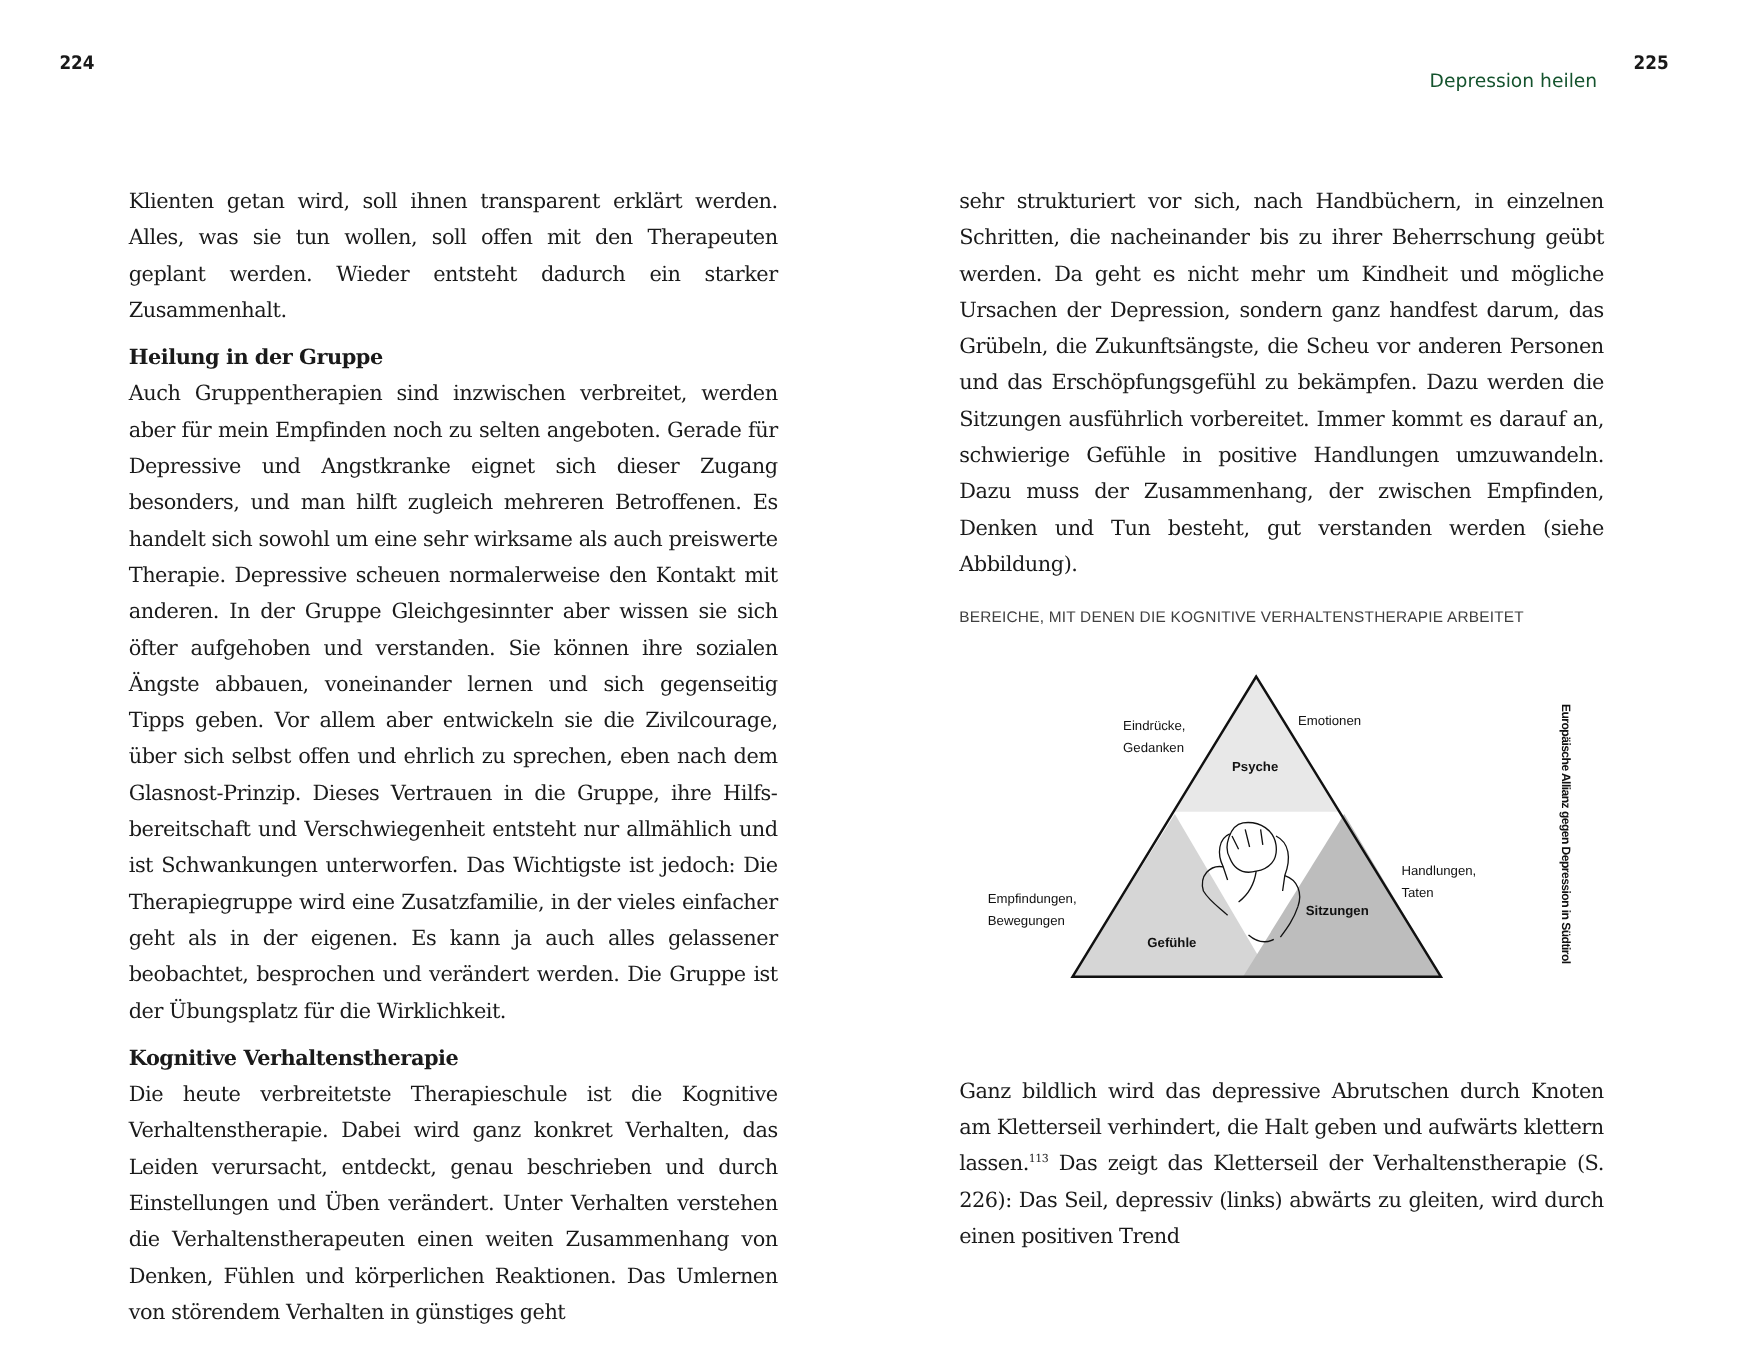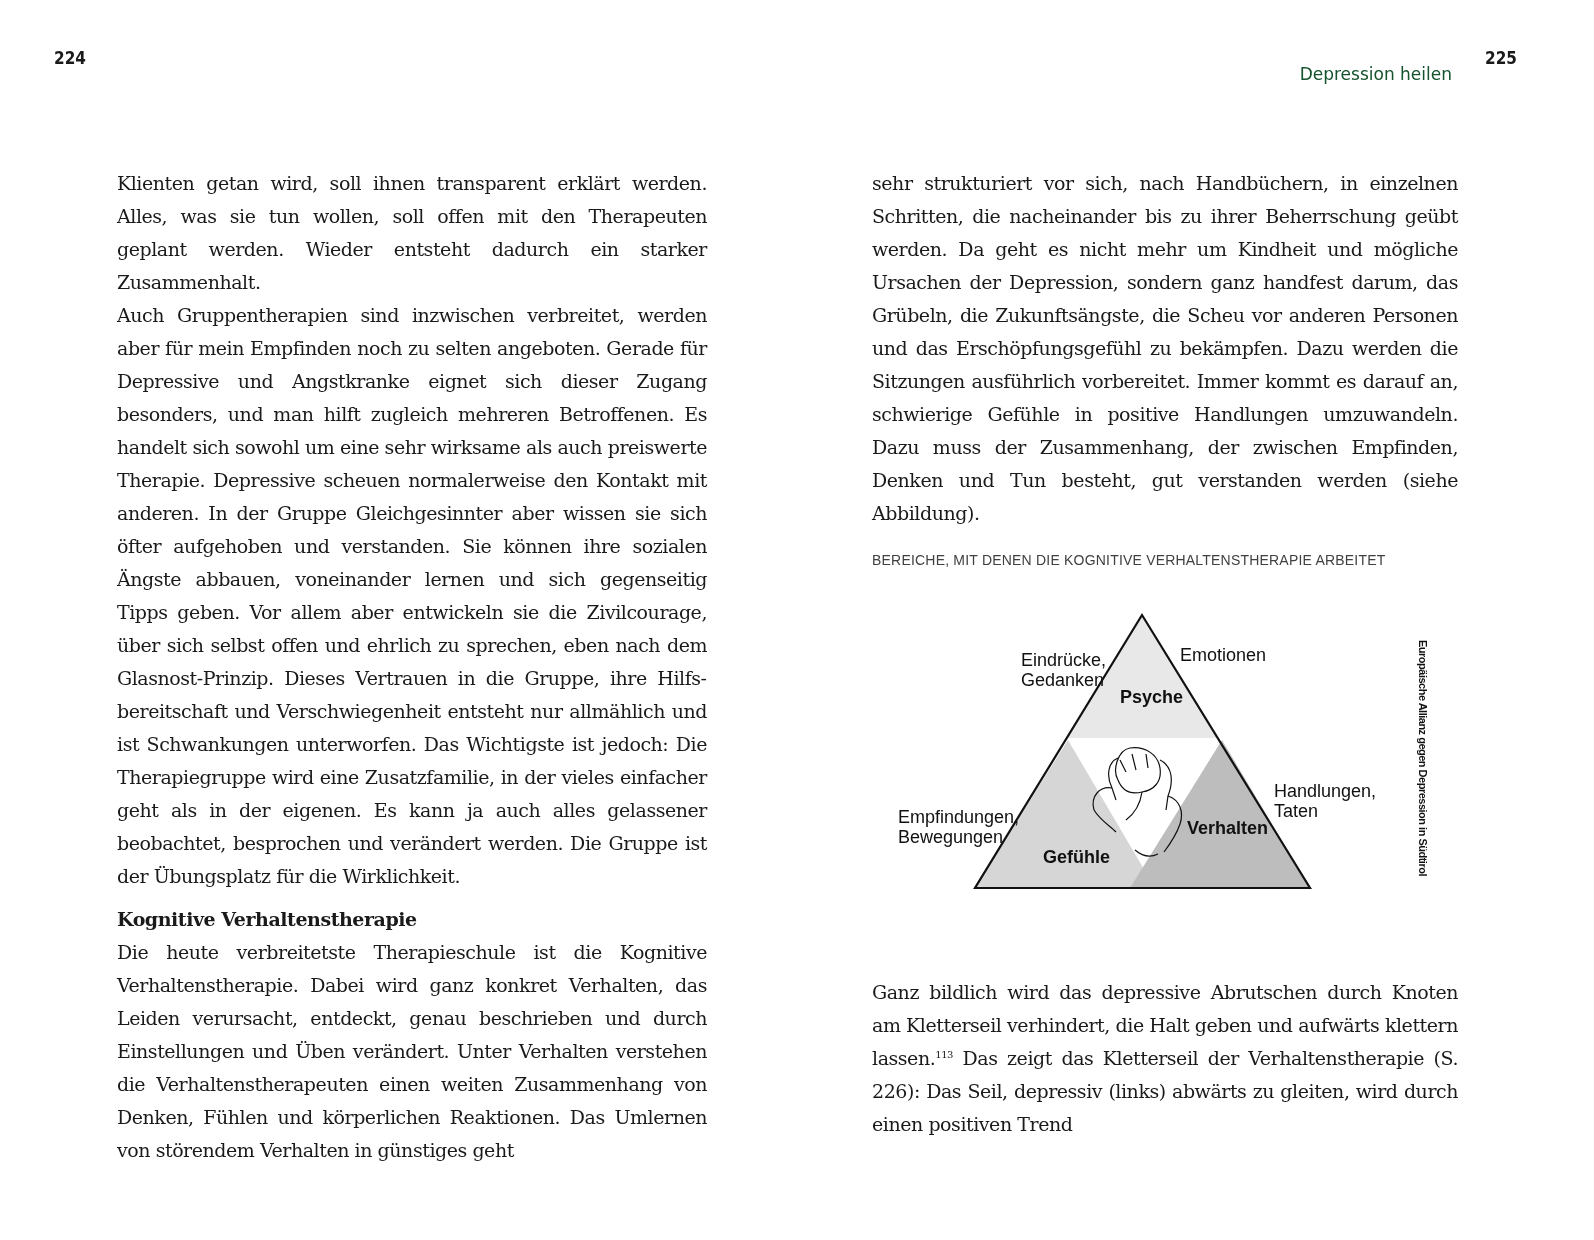--- a/index.html
+++ b/index.html
@@ -9,38 +9,39 @@
   .running-head { position:absolute; top:64px; right:142px; font-family:"DejaVu Sans",sans-serif; font-size:17px; color:#14532d; }
   .folio-right { right:77px; font-weight:bold; }
   .col { position:absolute; width:590px; font-family:"DejaVu Serif","Liberation Serif",serif; font-size:19px; line-height:33px; letter-spacing:-0.45px; text-align:justify; hyphens:manual; }
   .col-left { left:117px; top:167px; }
   .col-right { left:872px; top:167px; width:586px; }
   .col p { margin:0; }
   .col h3 { margin:10px 0 0 0; font-size:19px; line-height:33px; font-weight:bold; }
   .caption { position:absolute; left:872px; top:552px; font-family:"Liberation Sans",sans-serif; font-size:14px; letter-spacing:0.2px; color:#404040; }
   .figure { position:absolute; left:880px; top:600px; width:560px; height:300px; }
   .figure svg { position:absolute; left:0; top:0; }
-  .flabel { position:absolute; font-family:"Liberation Sans",sans-serif; font-size:18px; line-height:20px; color:#111; }
+  .flabel { position:absolute; font-family:"Liberation Sans",sans-serif; font-size:12px; line-height:20px; color:#111; }
   .flabel.bold { font-weight:bold; }
   .credit { position:absolute; left:1413px; top:640px; width:20px; height:220px; }
   .credit span { position:absolute; left:0; top:0; transform-origin:0 0; transform:translate(16px,0) rotate(90deg); white-space:nowrap; font-family:"Liberation Sans",sans-serif; font-size:11px; font-weight:bold; letter-spacing:-0.5px; color:#111; }
   .col-right2 { top:976px; }
   sup { font-size:10px; line-height:0; }
 </style>
 </head>
 <body>
 
 <div>
 
   <div class="folio folio-left">224</div>
   <div class="running-head">Depression heilen</div>
   <div class="folio folio-right">225</div>
 
   <div class="col col-left">
     <p>Klienten getan wird, soll ihnen transparent erklärt werden. Alles, was sie tun wollen, soll offen mit den Therapeuten geplant werden. Wieder entsteht dadurch ein starker Zusammenhalt.</p>
+    <h3>Heilung in der Gruppe</h3>
     <p>Auch Gruppentherapien sind inzwischen verbreitet, werden aber für mein Empfinden noch zu selten angeboten. Gerade für Depressive und Angstkranke eignet sich dieser Zugang besonders, und man hilft zugleich mehreren Betroffenen. Es handelt sich sowohl um eine sehr wirksame als auch preiswerte Therapie. Depressive scheu­en normalerweise den Kontakt mit anderen. In der Gruppe Gleich­gesinnter aber wissen sie sich öfter aufgehoben und verstanden. Sie können ihre sozialen Ängste abbauen, voneinander lernen und sich gegenseitig Tipps geben. Vor allem aber entwickeln sie die Zivil­courage, über sich selbst offen und ehrlich zu sprechen, eben nach dem Glasnost-Prinzip. Dieses Vertrauen in die Gruppe, ihre Hilfs­bereitschaft und Verschwiegenheit entsteht nur allmählich und ist Schwankungen unterworfen. Das Wichtigste ist jedoch: Die Therapie­gruppe wird eine Zusatzfamilie, in der vieles einfacher geht als in der eigenen. Es kann ja auch alles gelassener beobachtet, besprochen und verändert werden. Die Gruppe ist der Übungsplatz für die Wirk­lichkeit.</p>
     <h3>Kognitive Verhaltenstherapie</h3>
     <p>Die heute verbreitetste Therapieschule ist die Kognitive Verhaltens­therapie. Dabei wird ganz konkret Verhalten, das Leiden verursacht, entdeckt, genau beschrieben und durch Einstellungen und Üben ver­ändert. Unter Verhalten verstehen die Verhaltenstherapeuten einen weiten Zusammenhang von Denken, Fühlen und körperlichen Re­aktionen. Das Umlernen von störendem Verhalten in günstiges geht</p>
   </div>
 
   <div class="col col-right">
     <p>sehr strukturiert vor sich, nach Handbüchern, in einzelnen Schrit­ten, die nacheinander bis zu ihrer Beherrschung geübt werden. Da geht es nicht mehr um Kindheit und mögliche Ursachen der De­pression, sondern ganz handfest darum, das Grübeln, die Zukunfts­ängste, die Scheu vor anderen Personen und das Erschöpfungsgefühl zu bekämpfen. Dazu werden die Sitzungen ausführlich vorbereitet. Immer kommt es darauf an, schwierige Gefühle in positive Hand­lungen umzuwandeln. Dazu muss der Zusammenhang, der zwi­schen Empfinden, Denken und Tun besteht, gut verstanden werden (siehe Abbildung).</p>
   </div>
 
   <div class="caption">BEREICHE, MIT DENEN DIE KOGNITIVE VERHALTENSTHERAPIE ARBEITET</div>
@@ -78,21 +79,21 @@
     <div class="flabel" style="left:300px; top:45px;">Emotionen</div>
     <div class="flabel bold" style="left:240px; top:87px;text-align:right;">Psyche</div>
     <div class="flabel" style="left:18px; top:207px;">
       <div>Empfindungen,</div>
       <div>Bewegungen</div>
     </div>
     <div class="flabel" style="left:394px; top:181px;">
       <div>Handlungen,</div>
       <div>Taten</div>
     </div>
-    <div class="flabel bold" style="left:307px; top:218px;">Verhalten</div>
+    <div class="flabel bold" style="left:307px; top:218px;">Sitzungen</div>
     <div class="flabel bold" style="left:163px; top:247px;">Gefühle</div>
   </div>
 
   <div class="credit">
     <span>Europäische Allianz gegen Depression in Südtirol</span>
   </div>
 
   <div class="col col-right col-right2">
     <p><span>Ganz bildlich wird das depressive Abrutschen durch Knoten am Kletterseil verhindert, die Halt geben und aufwärts klettern lassen.</span><sup>113</sup> <span>Das zeigt das Kletterseil der Verhaltenstherapie (S. 226): Das Seil, de­pressiv (links) abwärts zu gleiten, wird durch einen positiven Trend</span></p>
   </div>

